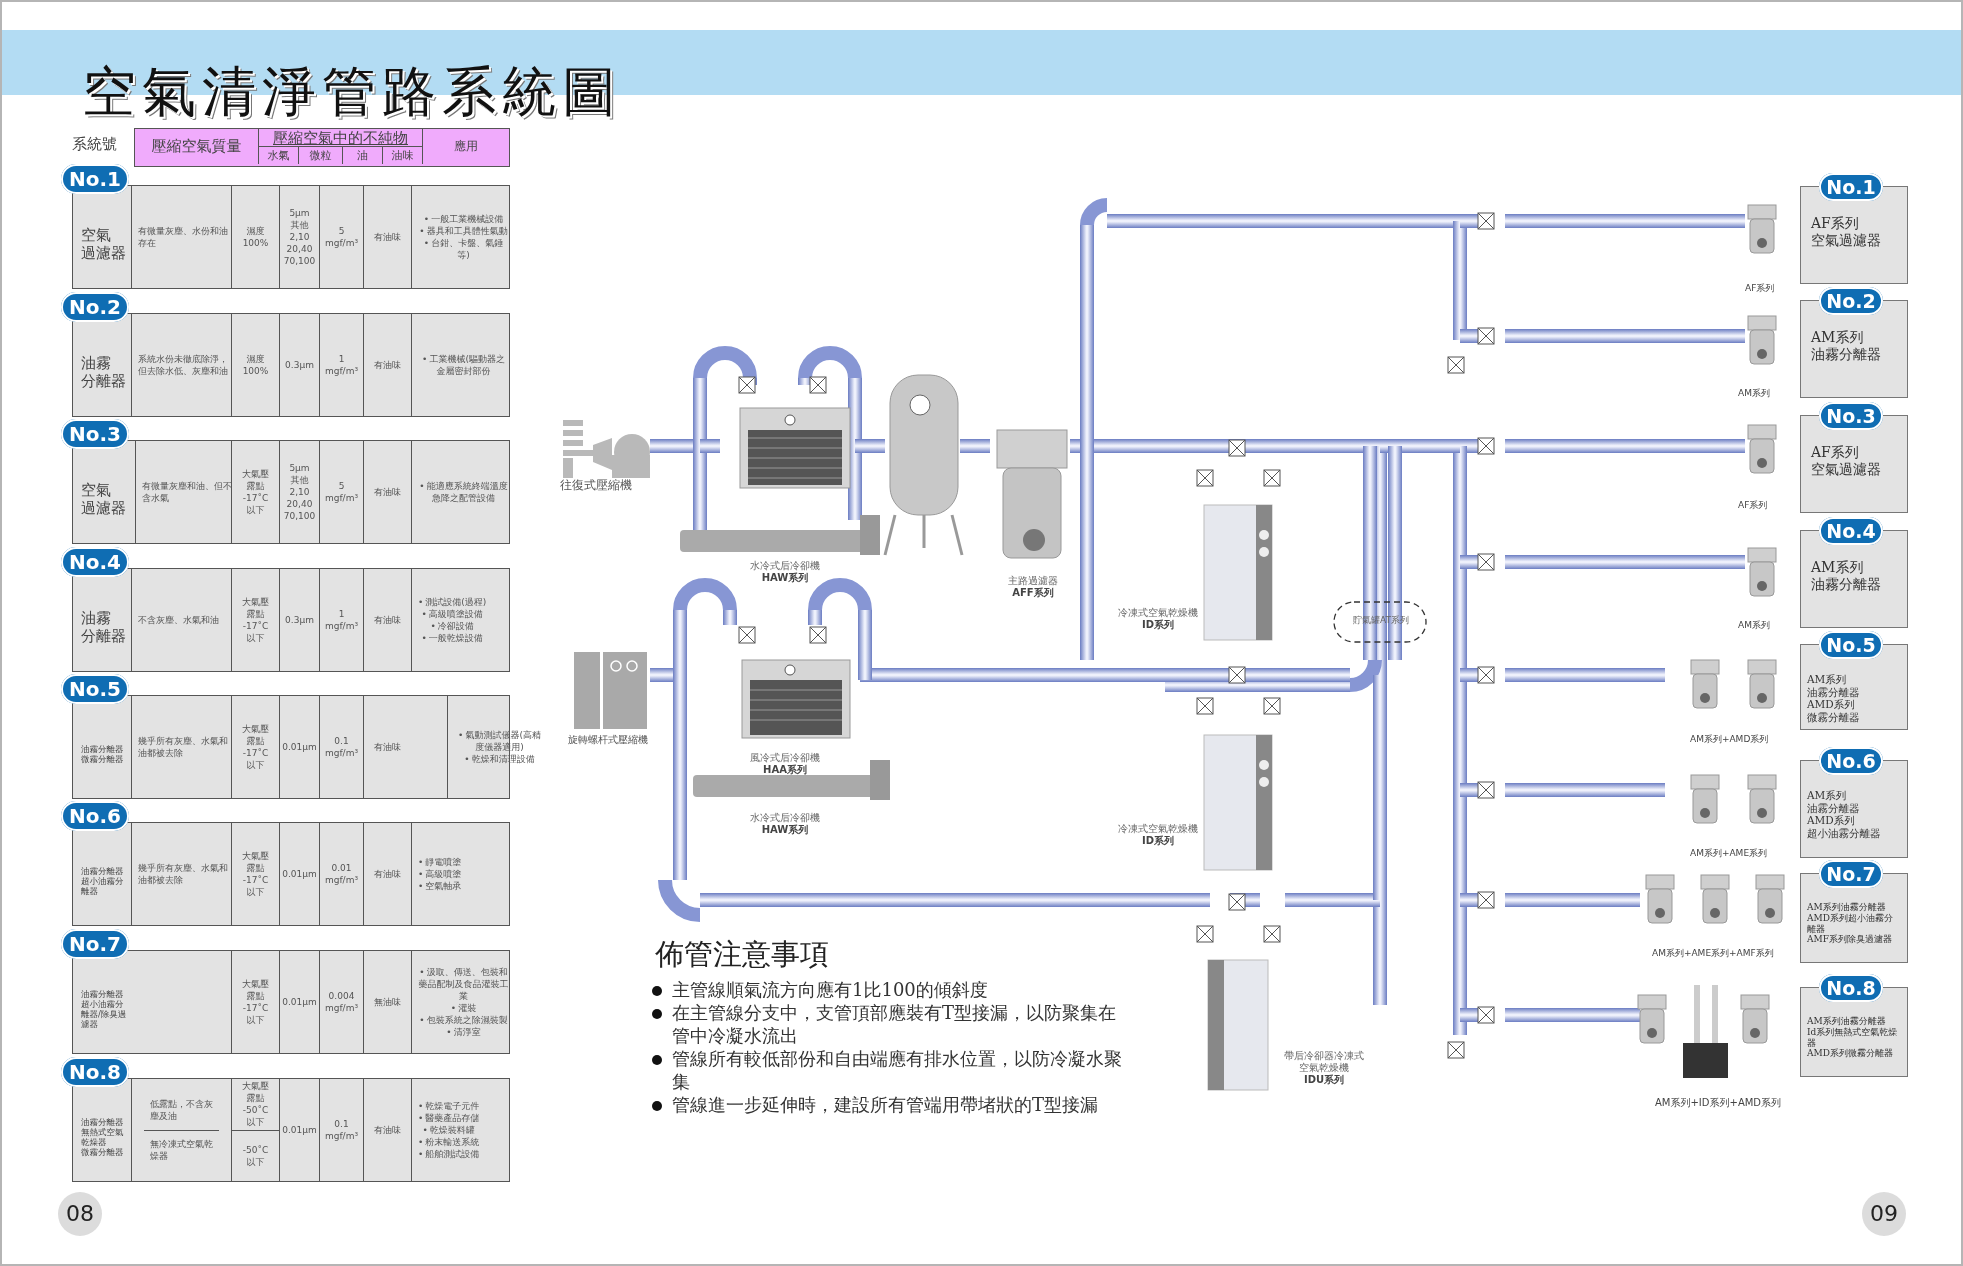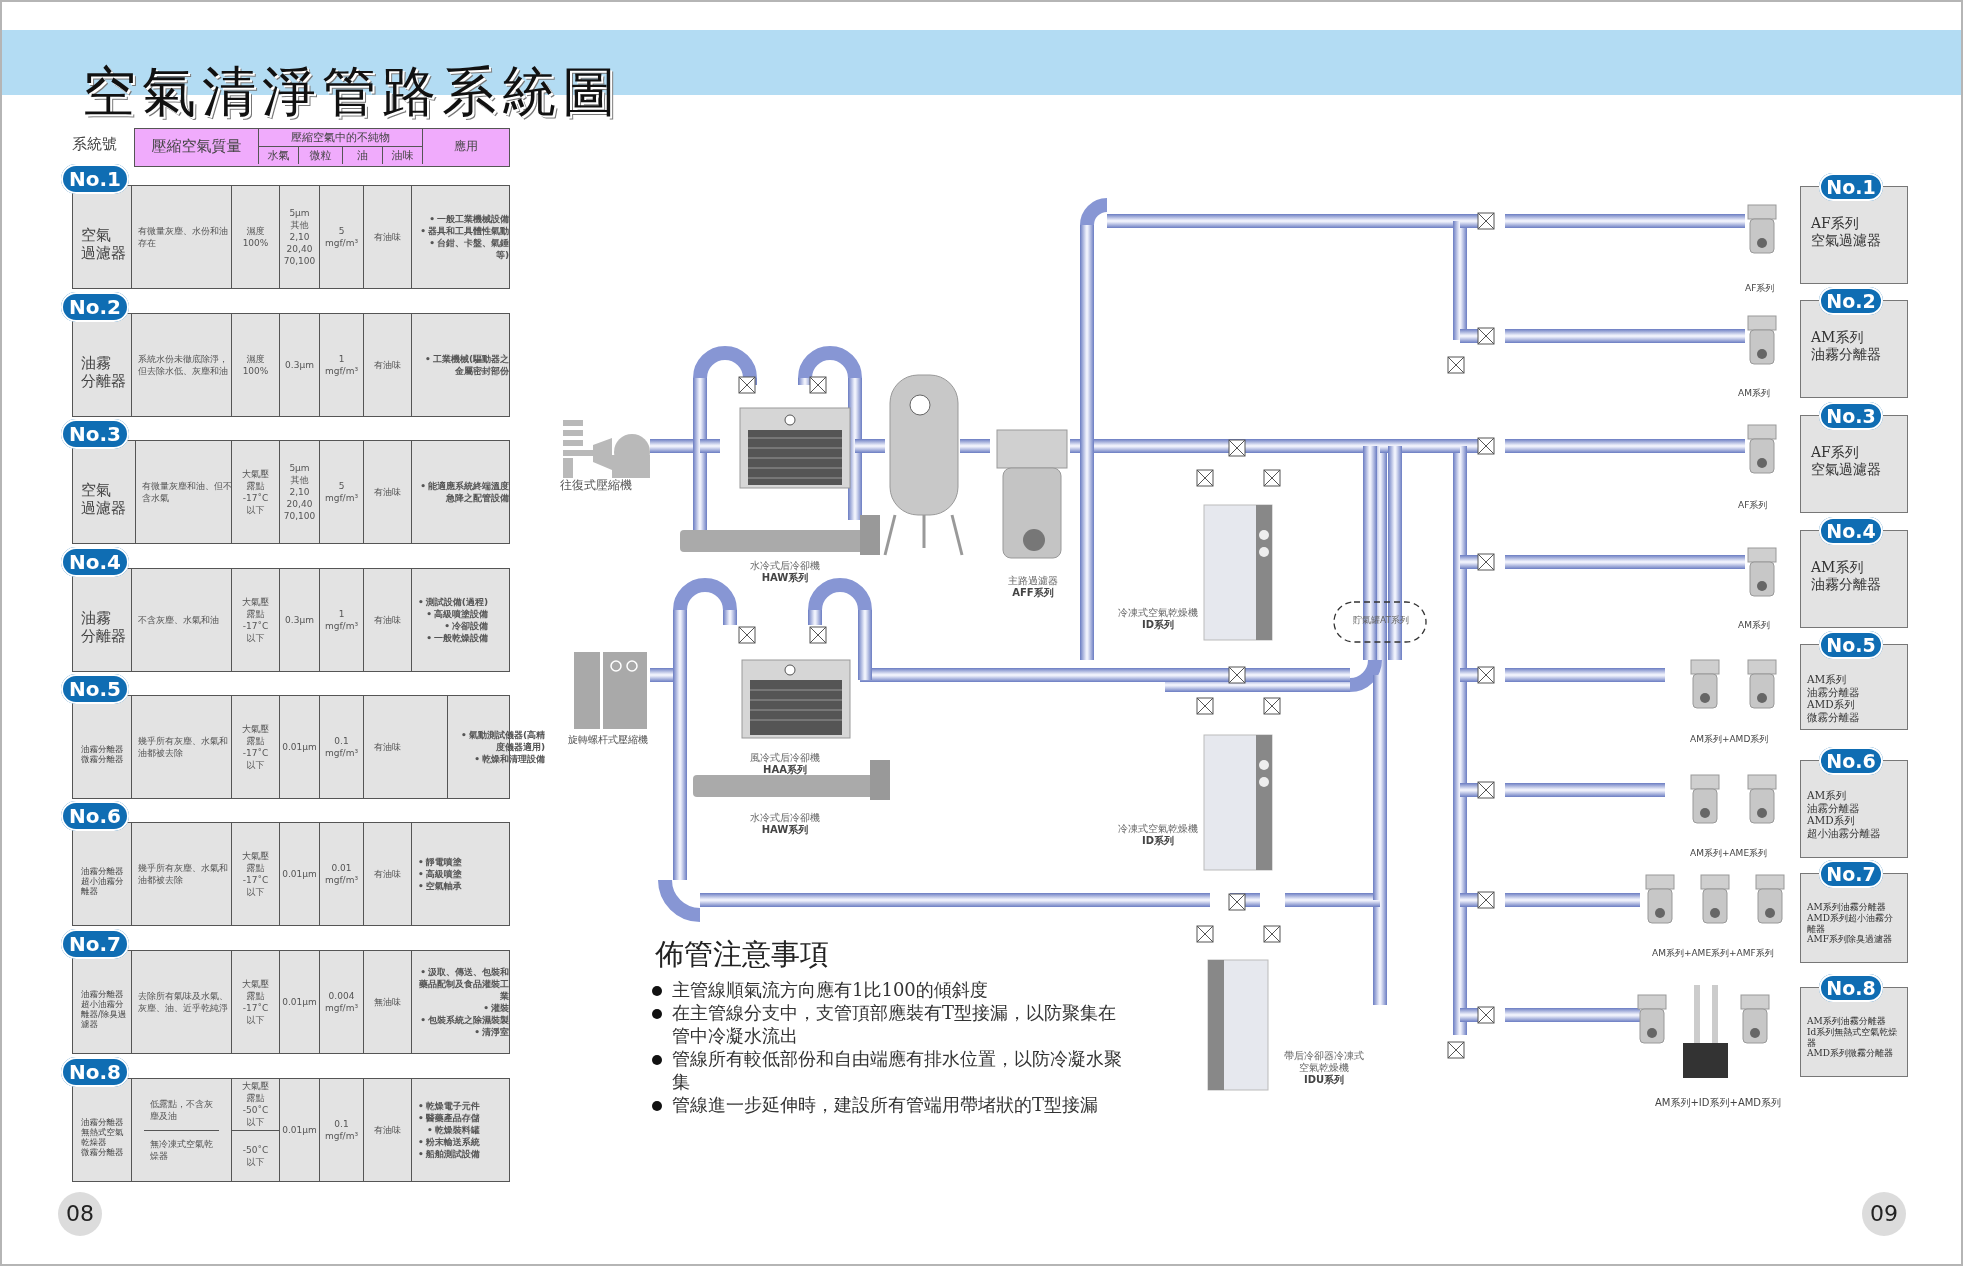--- a/index.html
+++ b/index.html
@@ -17,21 +17,21 @@
   .row .c{position:absolute;top:0;height:100%;box-sizing:border-box;border-left:1px solid #555;
           display:flex;align-items:center;justify-content:center;text-align:center;font-size:9px;line-height:1.35;color:#555;}
   .row .c.left{justify-content:flex-start;text-align:left;padding-left:6px;}
   .badge{position:absolute;background:#0f6db3;color:#fff;font-weight:bold;font-size:20px;
          border-radius:16px;width:68px;height:30px;line-height:30px;text-align:center;
          box-shadow:0 0 0 2px #fff inset;font-family:"DejaVu Sans",sans-serif;}
   .rowname{position:absolute;left:0;top:0;width:58px;height:100%;display:flex;align-items:center;padding-left:8px;box-sizing:border-box;
            font-family:"DejaVu Serif",serif;color:#444;line-height:1.2;}
   .rowname.big{font-size:15px;}
   .rowname.small{font-size:8.5px;}
-  ul.app{margin:0;padding:0;list-style:none;text-align:right;font-weight:bold;}
+  ul.app{margin:0;padding:0;list-style:none;text-align:center;}
   ul.app li:before{content:"\2022";margin-right:2px;}
   .pagenum{position:absolute;width:44px;height:44px;border-radius:22px;background:#dcdcdc;font-size:22px;
            text-align:center;line-height:44px;color:#222;}
   
   .rbox{position:absolute;left:1800px;width:108px;background:#e3e3e3;border:1px solid #777;
         font-size:14px;color:#333;box-sizing:border-box;padding:28px 6px 4px 10px;line-height:1.2;font-family:"DejaVu Serif",serif;}
   .rbox.small{font-size:10.5px;padding-left:6px;}
   .rbox.tiny{font-size:9px;padding-left:6px;}
   .rbox .badge{left:18px;top:-14px;width:64px;height:28px;line-height:28px;font-size:19px;}
   .lbl{position:absolute;font-size:10px;color:#666;text-align:center;line-height:1.2;}
@@ -46,21 +46,21 @@
 <body>
 
 <div class="frame"></div>
 <div class="title-band">
   <div class="title">空氣清淨管路系統圖</div>
 </div>
 
 <div class="thead-label">系統號</div>
 <div class="thead">
   <div style="left:0;top:0;width:124px;height:35px;line-height:35px;font-size:15px;border-right:1px solid #555;">壓縮空氣質量</div>
-  <div style="left:124px;top:0;width:164px;height:18px;line-height:18px;font-size:11px;border-bottom:1px solid #555;border-right:1px solid #555;">壓縮空氣中的不純物</div>
+  <div style="left:124px;top:0;width:164px;height:18px;line-height:18px;font-size:15px;border-bottom:1px solid #555;border-right:1px solid #555;text-decoration:underline;">壓縮空氣中的不純物</div>
   <div style="left:124px;top:18px;width:40px;height:17px;line-height:17px;font-size:11px;border-right:1px solid #555;">水氣</div>
   <div style="left:164px;top:18px;width:44px;height:17px;line-height:17px;font-size:11px;border-right:1px solid #555;">微粒</div>
   <div style="left:208px;top:18px;width:40px;height:17px;line-height:17px;font-size:11px;border-right:1px solid #555;">油</div>
   <div style="left:248px;top:18px;width:40px;height:17px;line-height:17px;font-size:11px;border-right:1px solid #555;">油味</div>
   <div style="left:288px;top:0;width:86px;height:35px;line-height:35px;font-size:12px;">應用</div>
 </div>
 
 <div id="rows">
     <div class="row" style="top: 185px;">
       <div class="rowname big" style="white-space: pre-line; padding-top: 14px;">空氣
@@ -184,21 +184,20 @@
           <li>靜電噴塗</li>
           <li>高級噴塗</li>
           <li>空氣軸承</li>
         </ul>
       </div>
       <div class="badge" style="left: -12px; top: -22px;">No.6</div>
     </div>
     <div class="row" style="top: 950px;">
       <div class="rowname small" style="white-space: pre-line; padding-top: 14px;">油霧分離器
 超小油霧分離器/除臭過濾器</div>
-      <div class="c left" style="left: 58px; width: 100px; white-space: pre-line;">去除所有氣味及水氣、灰塵、油、近乎乾純淨</div>
       <div class="c" style="left: 158px; width: 48px; white-space: pre-line;">大氣壓
 露點
 -17˚C
 以下</div>
       <div class="c" style="left: 206px; width: 40px; white-space: pre-line;">0.01μm</div>
       <div class="c" style="left: 246px; width: 44px; white-space: pre-line;">0.004
 mgf/m³</div>
       <div class="c" style="left: 290px; width: 48px; white-space: pre-line;">無油味</div>
       <div class="c left" style="left: 338px; width: 98px;">
         <ul class="app">

